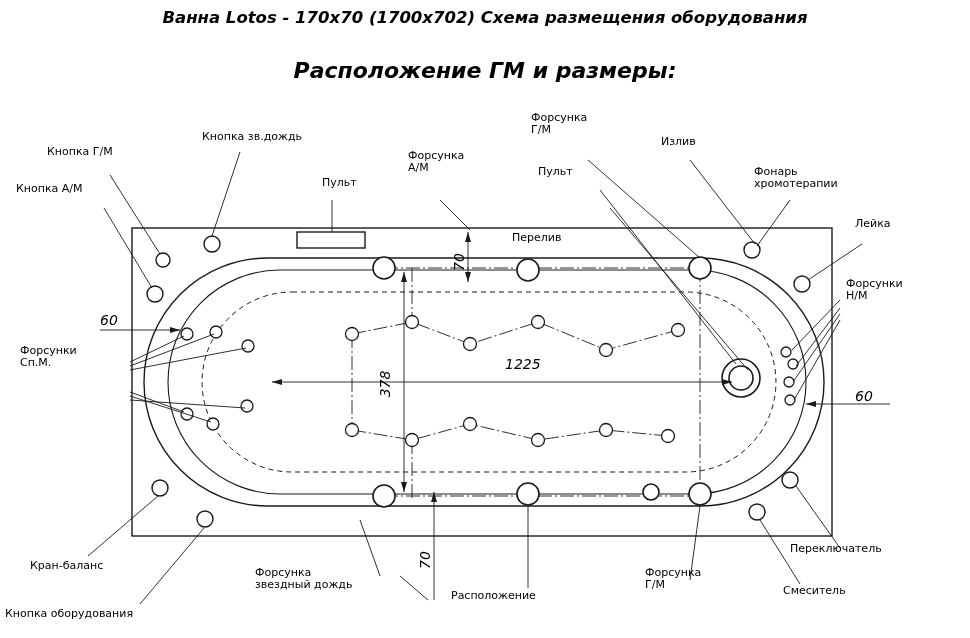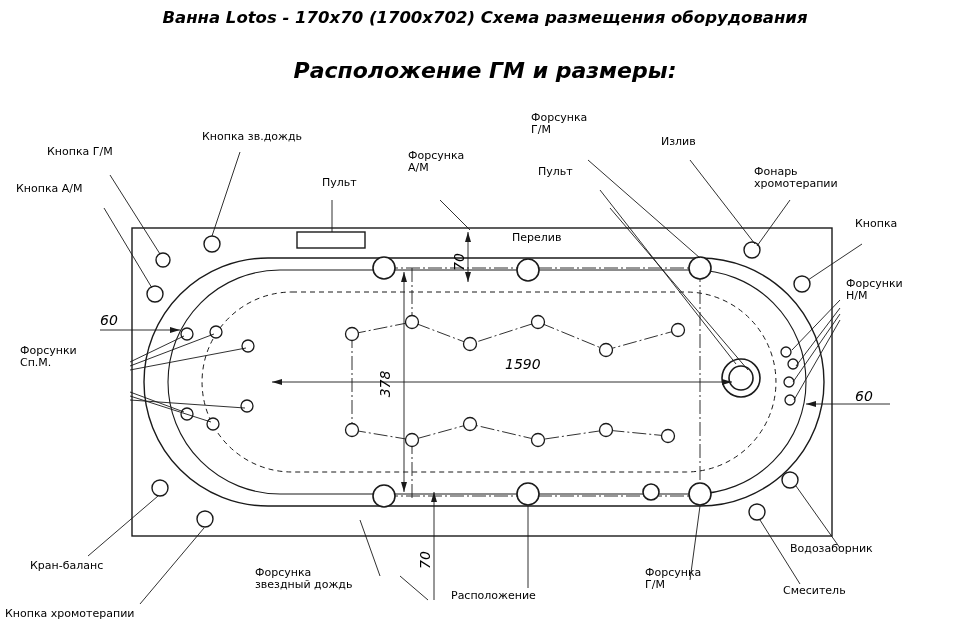--- a/index.html
+++ b/index.html
@@ -213,35 +213,35 @@
   <div class="lbl" style="left:322px;top:177px;">Пульт</div>
   <div class="lbl" style="left:408px;top:150px;">Форсунка
 А/М</div>
   <div class="lbl" style="left:531px;top:112px;">Форсунка
 Г/М</div>
   <div class="lbl" style="left:538px;top:166px;">Пульт</div>
   <div class="lbl" style="left:512px;top:188px;margin-top:44px;">Перелив</div>
   <div class="lbl" style="left:661px;top:136px;">Излив</div>
   <div class="lbl" style="left:754px;top:166px;">Фонарь
 хромотерапии</div>
-  <div class="lbl" style="left:855px;top:218px;">Кнопка</div>
+  <div class="lbl" style="left:855px;top:218px;">Лейка</div>
   <div class="lbl" style="left:846px;top:278px;">Форсунки
 Н/М</div>
   <div class="lbl" style="left:20px;top:345px;">Форсунки
 Сп.М.</div>
   <div class="lbl" style="left:30px;top:560px;">Кран-баланс</div>
-  <div class="lbl" style="left:5px;top:608px;">Кнопка хромотерапии</div>
+  <div class="lbl" style="left:5px;top:608px;">Кнопка оборудования</div>
   <div class="lbl" style="left:255px;top:567px;">Форсунка
 звездный дождь</div>
   <div class="lbl" style="left:451px;top:590px;">Расположение</div>
   <div class="lbl" style="left:645px;top:567px;">Форсунка
 Г/М</div>
   <div class="lbl" style="left:783px;top:585px;">Смеситель</div>
-  <div class="lbl" style="left:790px;top:543px;">Водозаборник</div>
-
-  <div class="dim" style="left:505px;top:356px;">1590</div>
+  <div class="lbl" style="left:790px;top:543px;">Переключатель</div>
+
+  <div class="dim" style="left:505px;top:356px;">1225</div>
   <div class="dim rot" style="left:372px;top:376px;transform:rotate(-90deg);">378</div>
   <div class="dim" style="left:100px;top:312px;">60</div>
   <div class="dim" style="left:855px;top:388px;">60</div>
   <div class="dim rot" style="left:450px;top:254px;transform:rotate(-90deg);">70</div>
   <div class="dim rot" style="left:416px;top:552px;transform:rotate(-90deg);">70</div>
 
 </div>
 
 </body></html>

